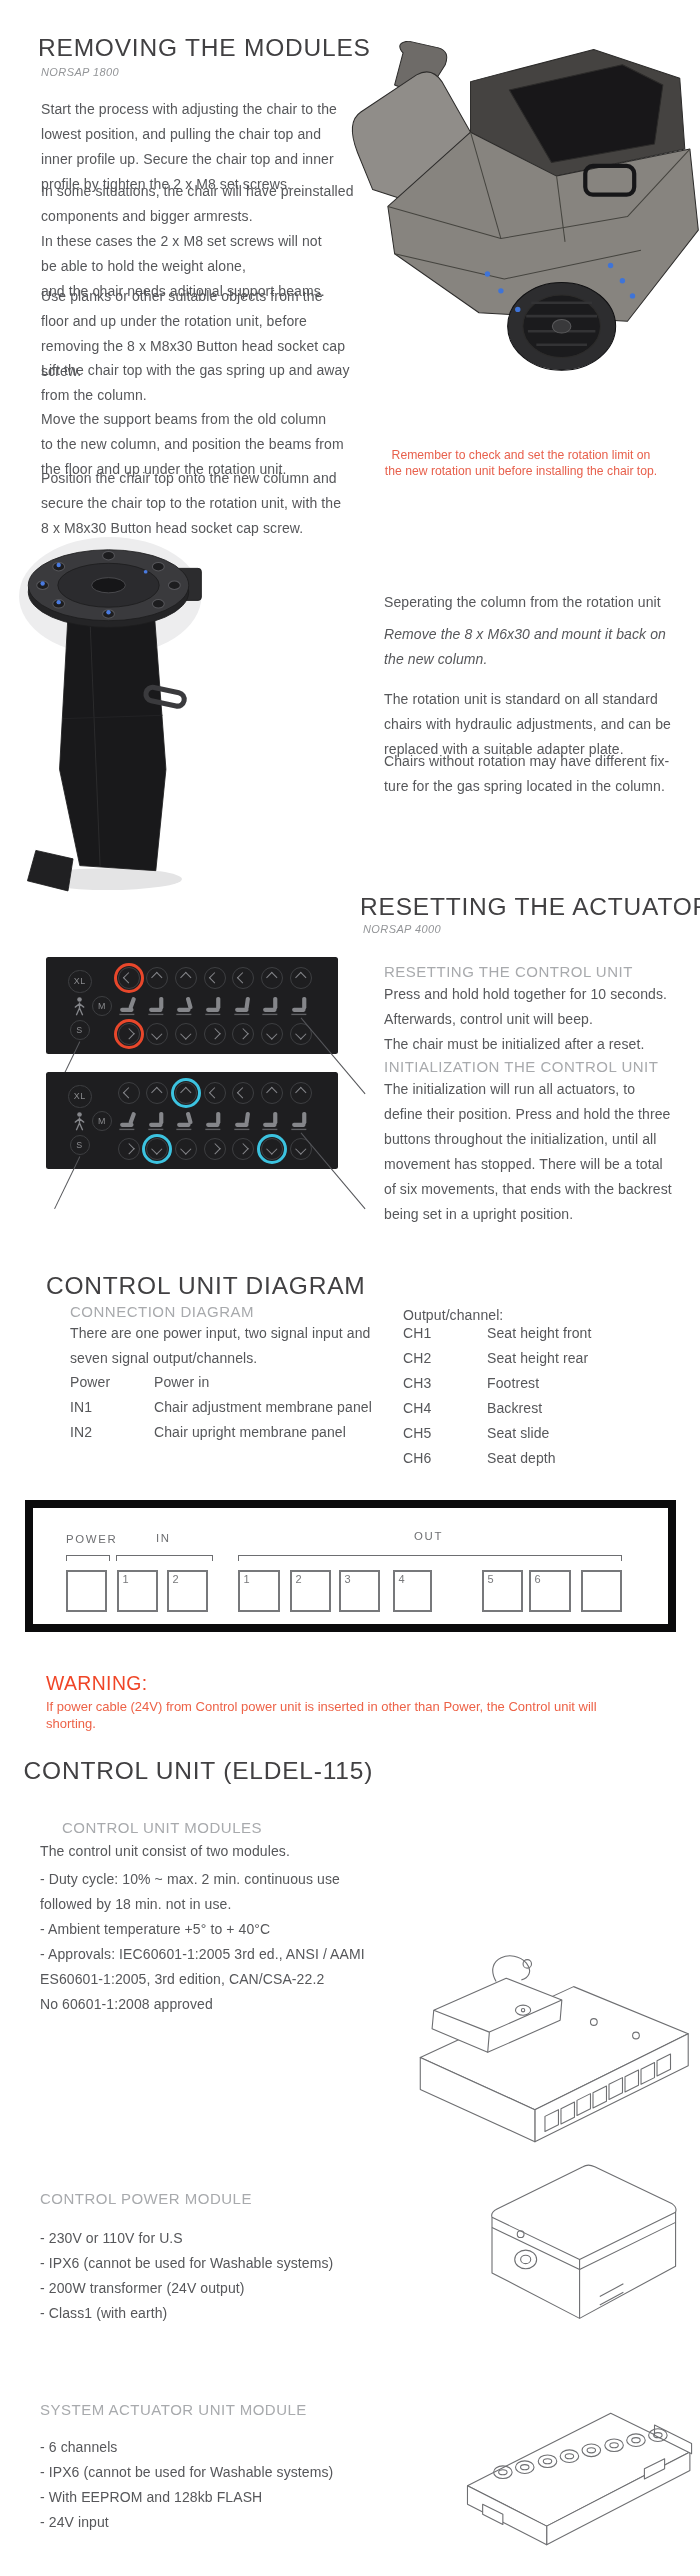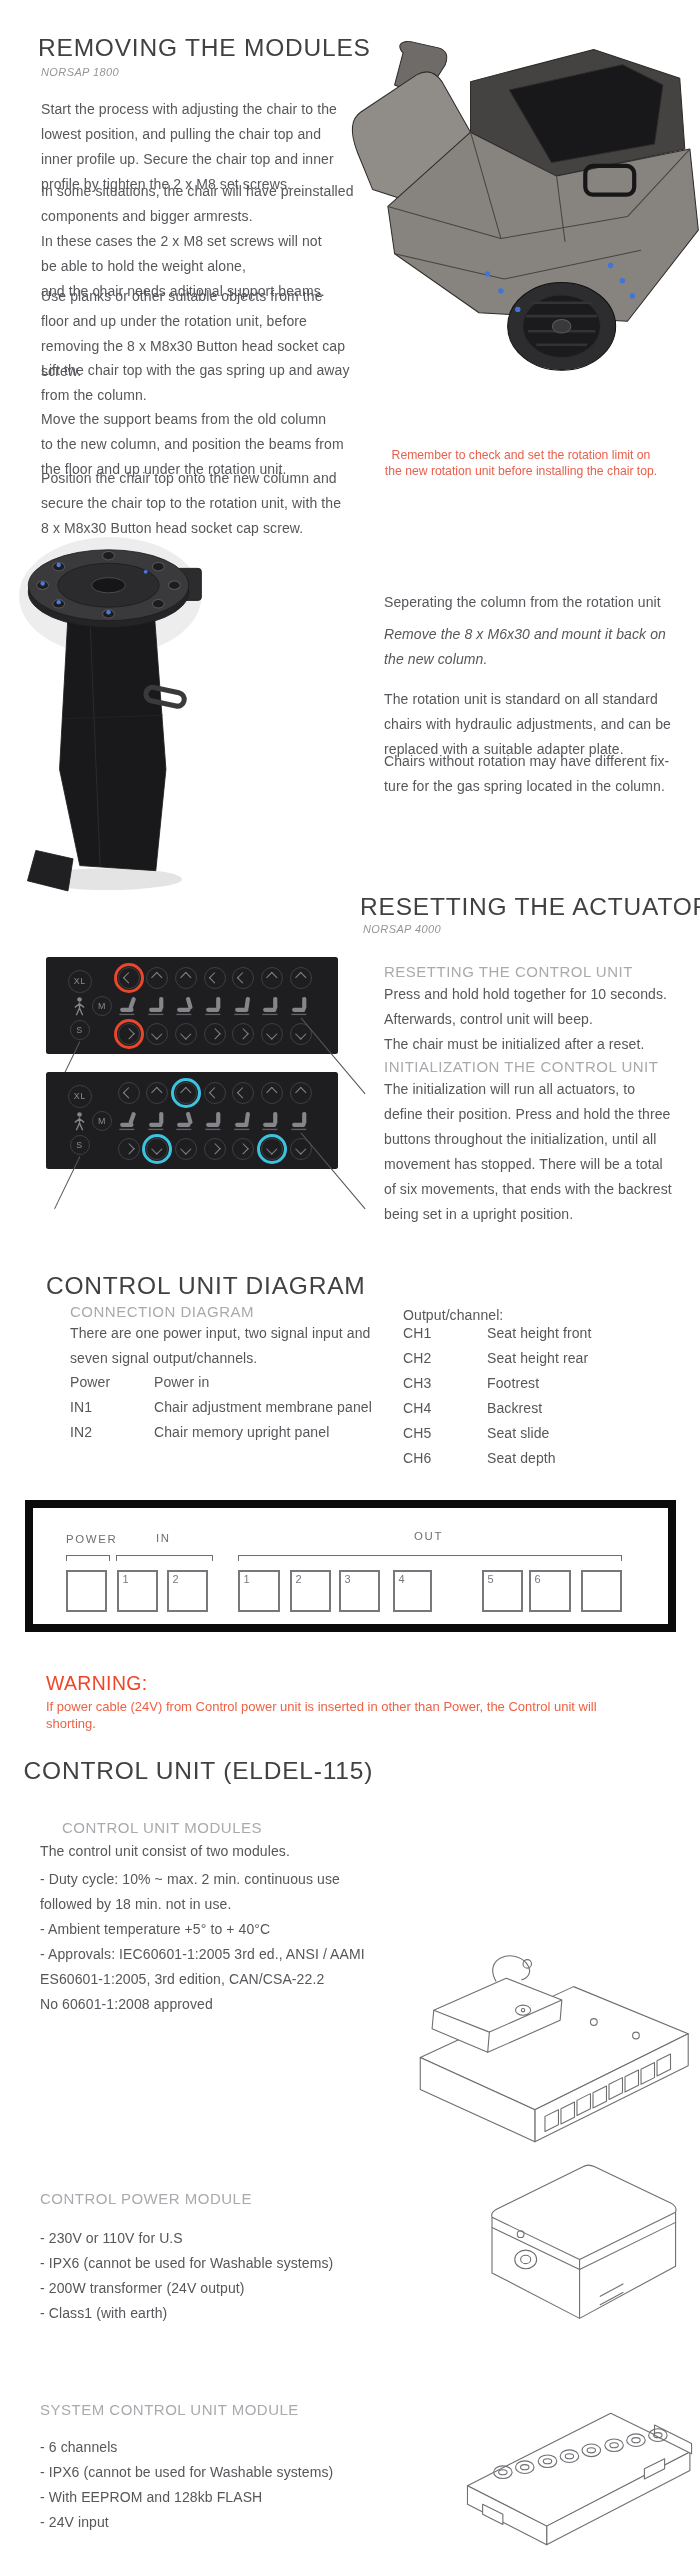--- a/index.html
+++ b/index.html
@@ -327,21 +327,21 @@
     <div class="trow">
         <span class="tk">Power</span>
         <span>Power in</span>
       </div>
     <div class="trow">
         <span class="tk">IN1</span>
         <span>Chair adjustment membrane panel</span>
       </div>
     <div class="trow">
         <span class="tk">IN2</span>
-        <span>Chair memory upright panel</span>
+        <span>Chair upright membrane panel</span>
       </div>
   </div>
 
   <div class="abs body" style="left:403px;top:1303px">Output/channel:</div>
   <div class="abs body" style="left:403px;top:1321px">
     <div class="trow">
         <span class="tk2">CH1</span>
         <span>Seat height front</span>
       </div>
     <div class="trow">
@@ -447,21 +447,21 @@
       <path d="M38 102 L142 152 L256 96" fill="none"></path>
       <path d="M142 152 L142 222" fill="none"></path>
       <path d="M38 114 L142 164 L256 108" fill="none"></path>
       <ellipse cx="78" cy="152" rx="13" ry="11" fill="none"></ellipse>
       <ellipse cx="78" cy="152" rx="6" ry="5" fill="none"></ellipse>
       <circle cx="72" cy="122" r="4" fill="none"></circle>
       <path d="M166 196 l28 -15 M166 206 l28 -15" fill="none"></path>
     </g>
   </svg>
 
-  <div class="abs subhead" style="left:40px;top:2401px">SYSTEM CONTROL UNIT MODULE</div>
+  <div class="abs subhead" style="left:40px;top:2401px">SYSTEM ACTUATOR UNIT MODULE</div>
   <div class="abs body" style="left:40px;top:2435px">- 6 channels<br>- IPX6 (cannot be used for Washable systems)<br>- With EEPROM and 128kb FLASH<br>- 24V input</div>
 
   <svg class="abs" style="left:454px;top:2376px" width="246" height="200" viewBox="0 0 292 237">
     <g fill="#ffffff" stroke="#6e6f72" stroke-width="1.3" stroke-linejoin="round">
       <path d="M16 130 L186 44 L280 90 L110 178 Z"></path>
       <path d="M110 178 L280 90 L280 112 L110 200 Z"></path>
       <path d="M16 130 L110 178 L110 200 L16 152 Z"></path>
       <path d="M238 58 L282 80 L282 92 L238 70 Z"></path>
       <g fill="none">
         <ellipse cx="58" cy="114" rx="11" ry="7.5"></ellipse>

